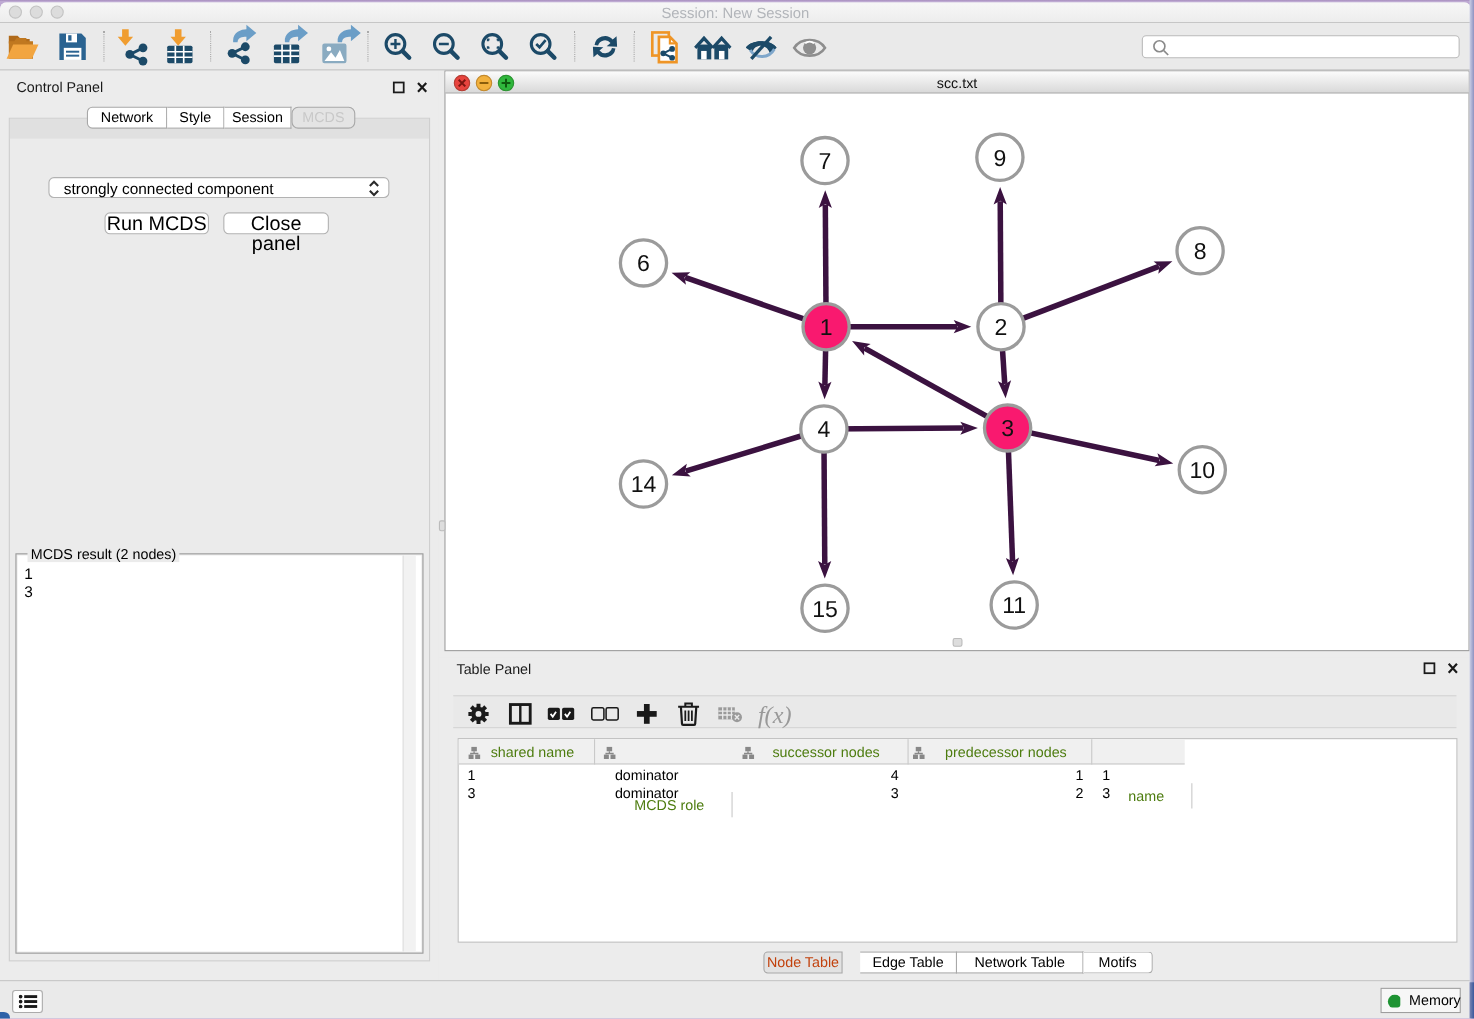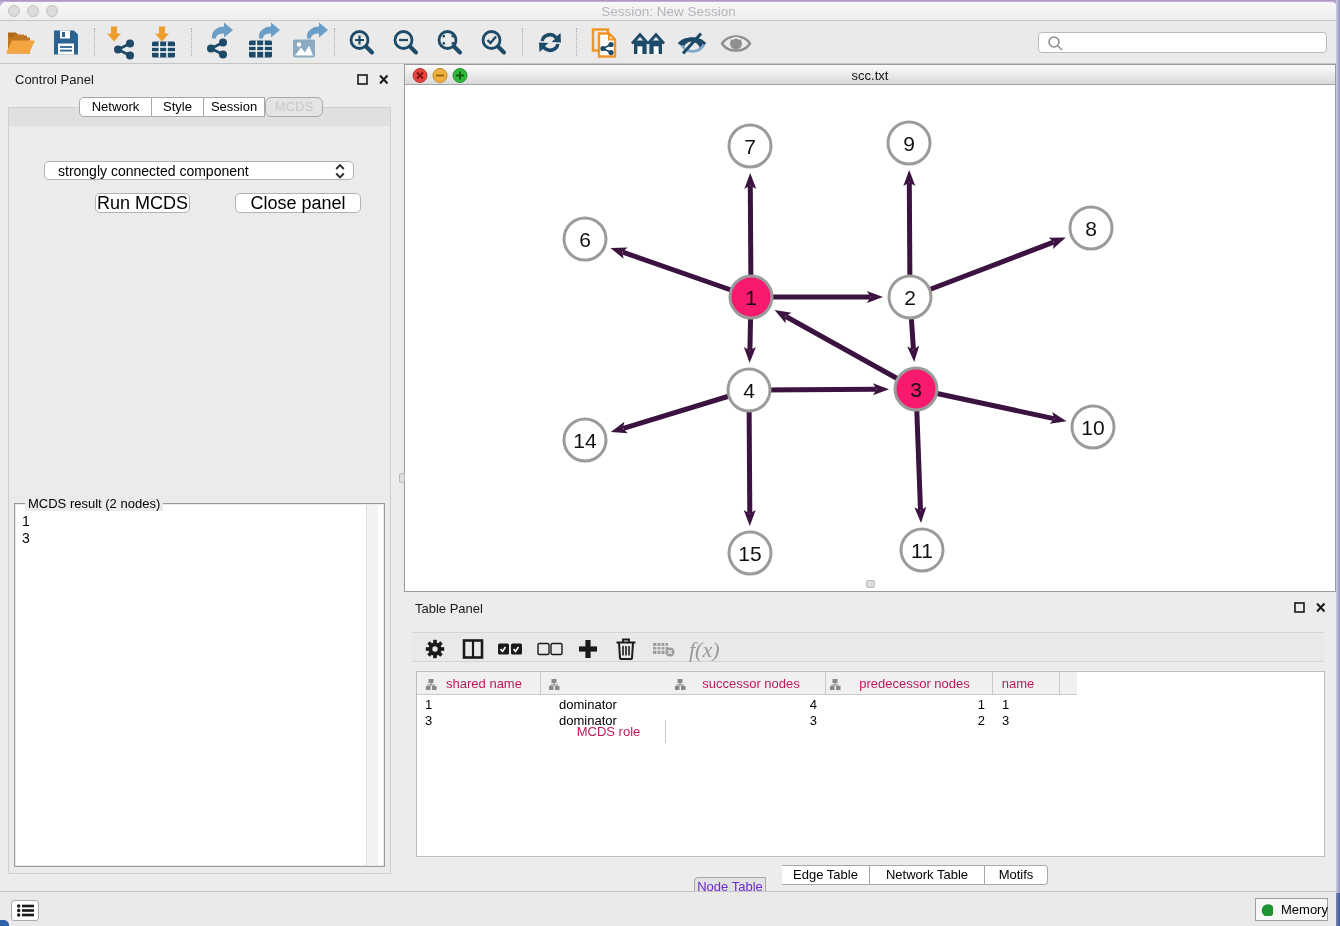--- a/index.html
+++ b/index.html
@@ -56,21 +56,21 @@
 
 #tp { position:absolute; left:399px; top:596px; width:938px; height:293px; background:#ececec; }
 #tphead { position:absolute; left:16px; top:3px; font-size:13px; color:#1a1a1a; }
 #tptool { position:absolute; left:13px; top:34px; width:912px; height:30px;
   background:#e9e9e9; border-top:1px solid #d4d4d4; border-bottom:1px solid #d4d4d4; }
 #tbl { position:absolute; left:17px; top:73px; width:909px; height:186px;
   background:#fff; border:1px solid #bdbdbd; }
 #thead { position:absolute; left:0; top:0; width:660px; height:23px;
   background:#f0f0f0; border-bottom:1px solid #c9c9c9; }
 .th { position:absolute; top:0; height:23px; border-right:1px solid #c9c9c9;
-  font-size:13px; color:#be185d; text-align:center; line-height:23px; }
+  font-size:13px; color:#4d7c0f; text-align:center; line-height:23px; }
 .td { position:absolute; font-size:13px; color:#000; height:16px; line-height:16px; }
 #btabs { position:absolute; left:0; top:267px; width:938px; height:20px; }
 
 #status { position:absolute; left:0; top:889px; width:1337px; height:35px;
   background:#eaeaea; border-top:1px solid #c6c6c6;padding-left:48px; }
 #listbtn { position:absolute; left:11px; top:8px; width:28px; height:21px;
   background:#fdfdfd; border:1px solid #ababab; border-radius:3px; }
 #membtn { position:absolute; left:1255px; top:6px; width:73px; height:23px;
   background:#f7f7f7; border:1px solid #9e9e9e;
   font-size:13px; color:#000; line-height:21px; padding-left:25px; }
@@ -241,21 +241,21 @@
       <div class="seg" style="left:125px;width:61px;border-left:none;">Session</div>
       <div class="seg" style="left:186px;width:58px;border-radius:6px;background:#e4e4e4;color:#c8c8c8;">MCDS</div>
     </div>
     <div id="dropdown">strongly connected component
       <svg width="12" height="17" style="position:absolute;right:7px;top:1px;" viewBox="0 0 12 17">
         <path d="M2.2,6 L6,2.2 L9.8,6" fill="none" stroke="#2b2b2b" stroke-width="1.9"></path>
         <path d="M2.2,10.5 L6,14.3 L9.8,10.5" fill="none" stroke="#2b2b2b" stroke-width="1.9"></path>
       </svg>
     </div>
     <div class="btn" style="left:95px;width:95px;">Run MCDS</div>
-    <div class="btn" style="left:203px;width:126px;margin-left:32px;">Close panel</div>
+    <div class="btn" style="left:203px;width:96px;">Close panel</div>
     <div id="grp">
       <div id="grpwhite">
         <div style="position:absolute;left:6px;top:8px;font-size:14px;">1</div>
         <div style="position:absolute;left:6px;top:25px;font-size:14px;">3</div>
         <div id="grpscroll"></div>
       </div>
       <div id="grplabel">MCDS result (2 nodes)</div>
     </div>
   </div>
   <div id="nw">
@@ -402,21 +402,21 @@
 
         <text x="277" y="24" font-family="'Liberation Serif',serif" font-style="italic" font-size="22" fill="#999">f(x)</text>
       </svg>
     </div>
     <div id="tbl">
       <div id="thead">
         <div class="th" style="left:0;width:124px;padding-left:11px;">shared name</div>
         <div class="th" style="left:124px;width:125px;padding-left:11px;margin-top:48px;">MCDS role</div>
         <div class="th" style="left:249px;width:160px;padding-left:11px;">successor nodes</div>
         <div class="th" style="left:409px;width:167px;padding-left:11px;">predecessor nodes</div>
-        <div class="th" style="left:560px;width:83px;">name</div>
+        <div class="th" style="left:584px;width:83px;margin-top:40px;">name</div>
         <svg width="660" height="23" style="position:absolute;left:0;top:0;">
           <g fill="#888">
             <g transform="translate(9,7)">
                 <rect x="2.5" y="0" width="5" height="4"></rect>
                 <rect x="0" y="7" width="4.5" height="4"></rect>
                 <rect x="6" y="7" width="4.5" height="4"></rect>
                 <path d="M5,4 V6 M2,6.8 V6 H8.3 V6.8" stroke="#888" stroke-width="1.2" fill="none"></path>
               </g>
             <g transform="translate(132,7)">
                 <rect x="2.5" y="0" width="5" height="4"></rect>
@@ -444,21 +444,21 @@
       <div class="td" style="left:320px;top:25px;width:80px;text-align:right;">4</div>
       <div class="td" style="left:488px;top:25px;width:80px;text-align:right;">1</div>
       <div class="td" style="left:585px;top:25px;">1</div>
       <div class="td" style="left:8px;top:41px;">3</div>
       <div class="td" style="left:142px;top:41px;">dominator</div>
       <div class="td" style="left:320px;top:41px;width:80px;text-align:right;">3</div>
       <div class="td" style="left:488px;top:41px;width:80px;text-align:right;">2</div>
       <div class="td" style="left:585px;top:41px;">3</div>
     </div>
     <div id="btabs">
-      <div class="seg" style="left:295px;width:72px;border-radius:4px 0 0 4px;background:#e2e2e2;color:#6d28d9;margin-top:12px;">Node Table</div>
+      <div class="seg" style="left:295px;width:72px;border-radius:4px 0 0 4px;background:#e2e2e2;color:#c2410c;">Node Table</div>
       <div class="seg" style="left:383px;width:88px;border-left:none;">Edge Table</div>
       <div class="seg" style="left:471px;width:115px;border-left:none;">Network Table</div>
       <div class="seg" style="left:586px;width:63px;border-radius:0 4px 4px 0;border-left:none;">Motifs</div>
     </div>
   </div>
   <div id="status">
     <div id="listbtn">
       <svg width="17" height="13" style="position:absolute;left:5px;top:3px;" viewBox="0 0 17 13">
         <g fill="#1a1a1a">
           <circle cx="1.7" cy="2" r="1.7"></circle>

